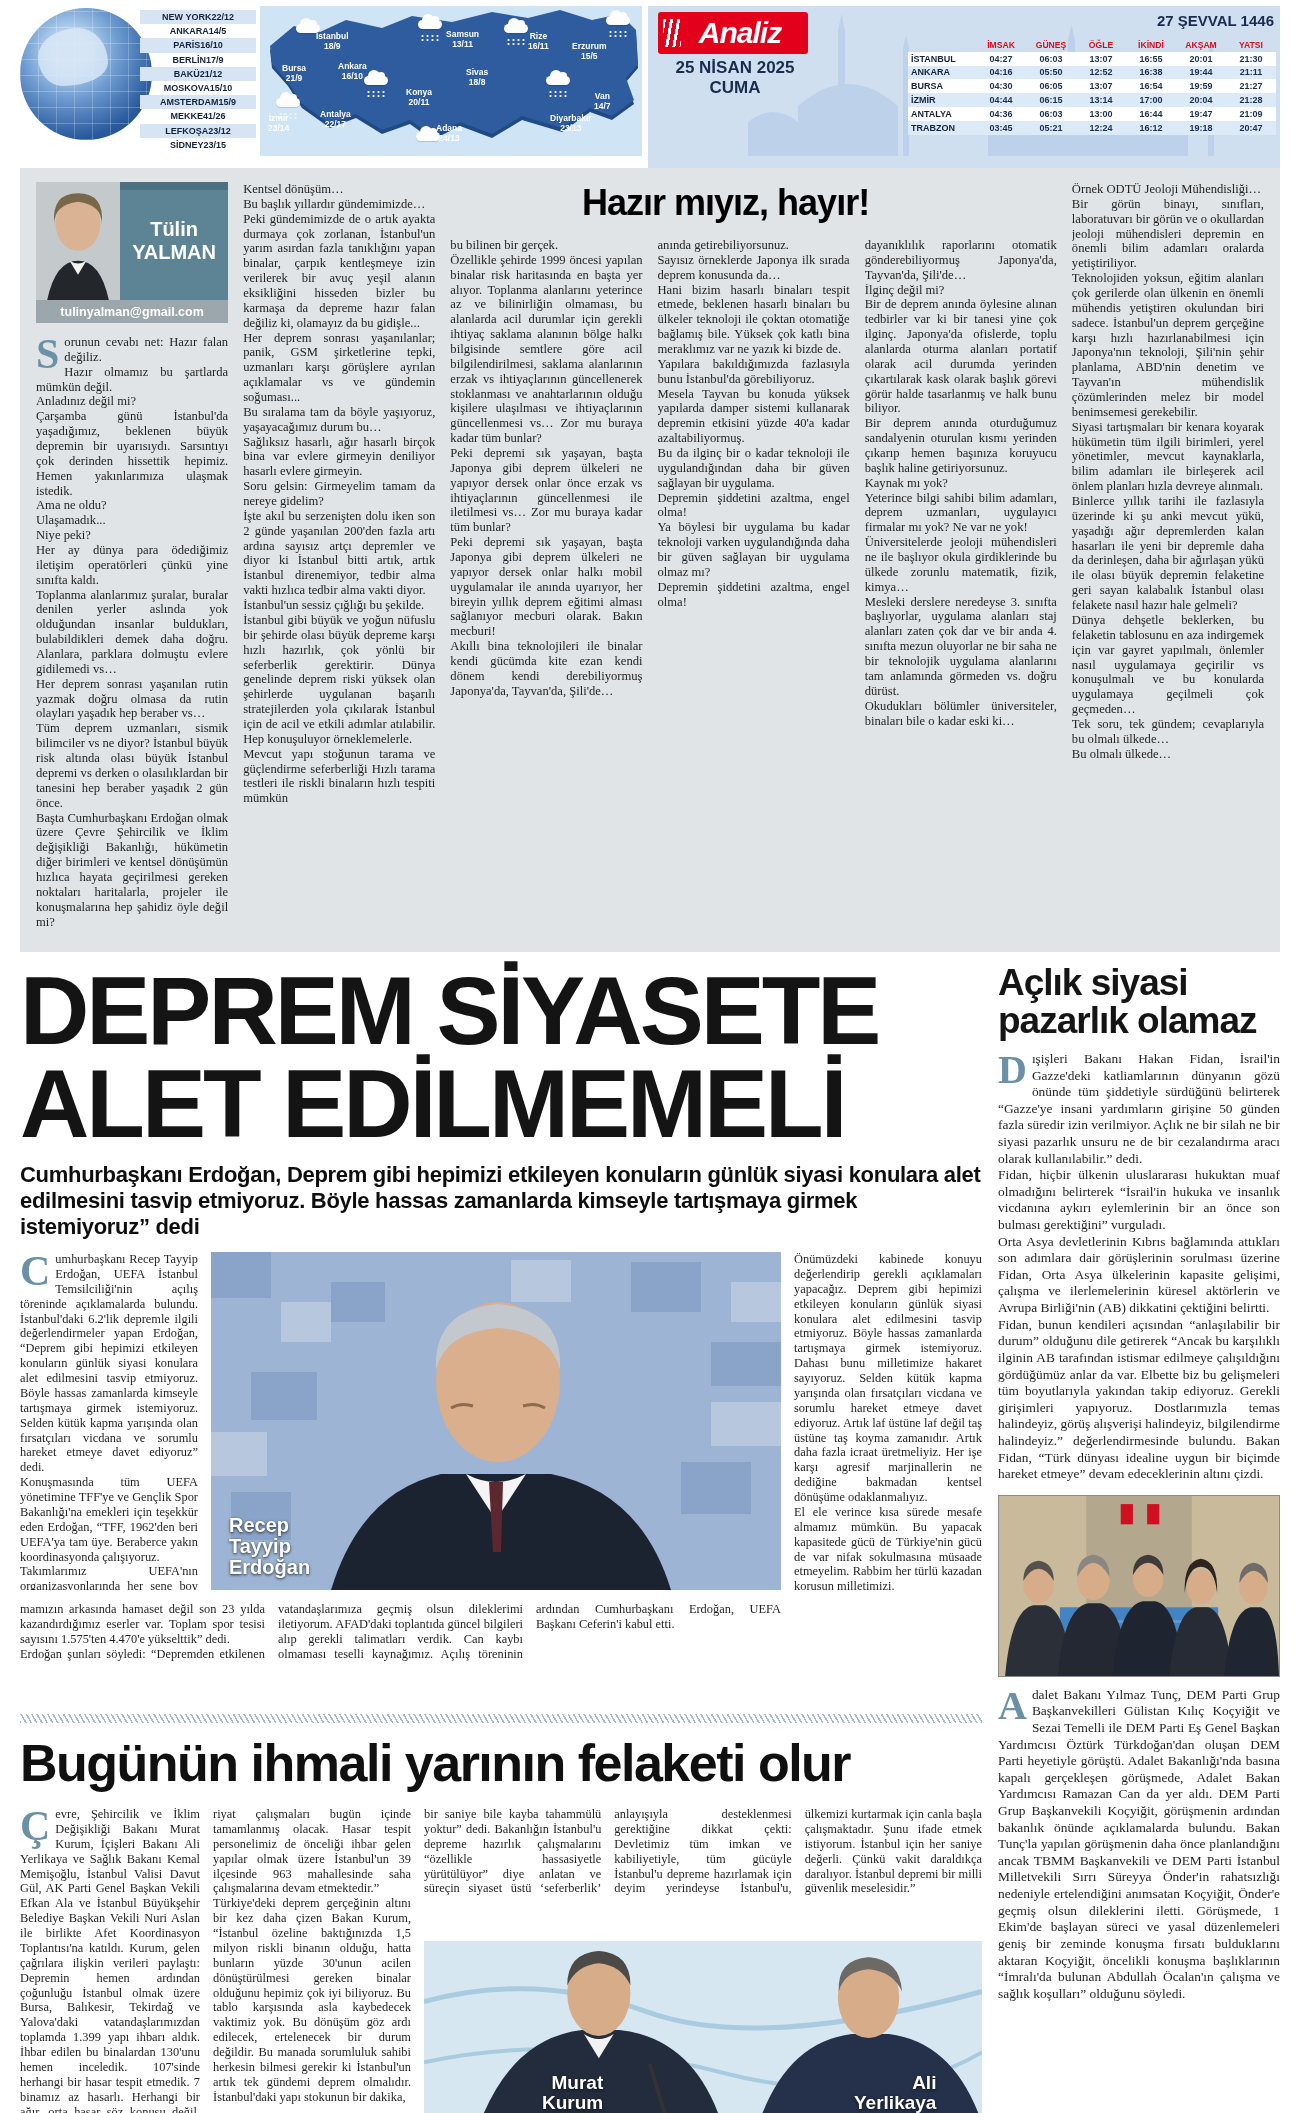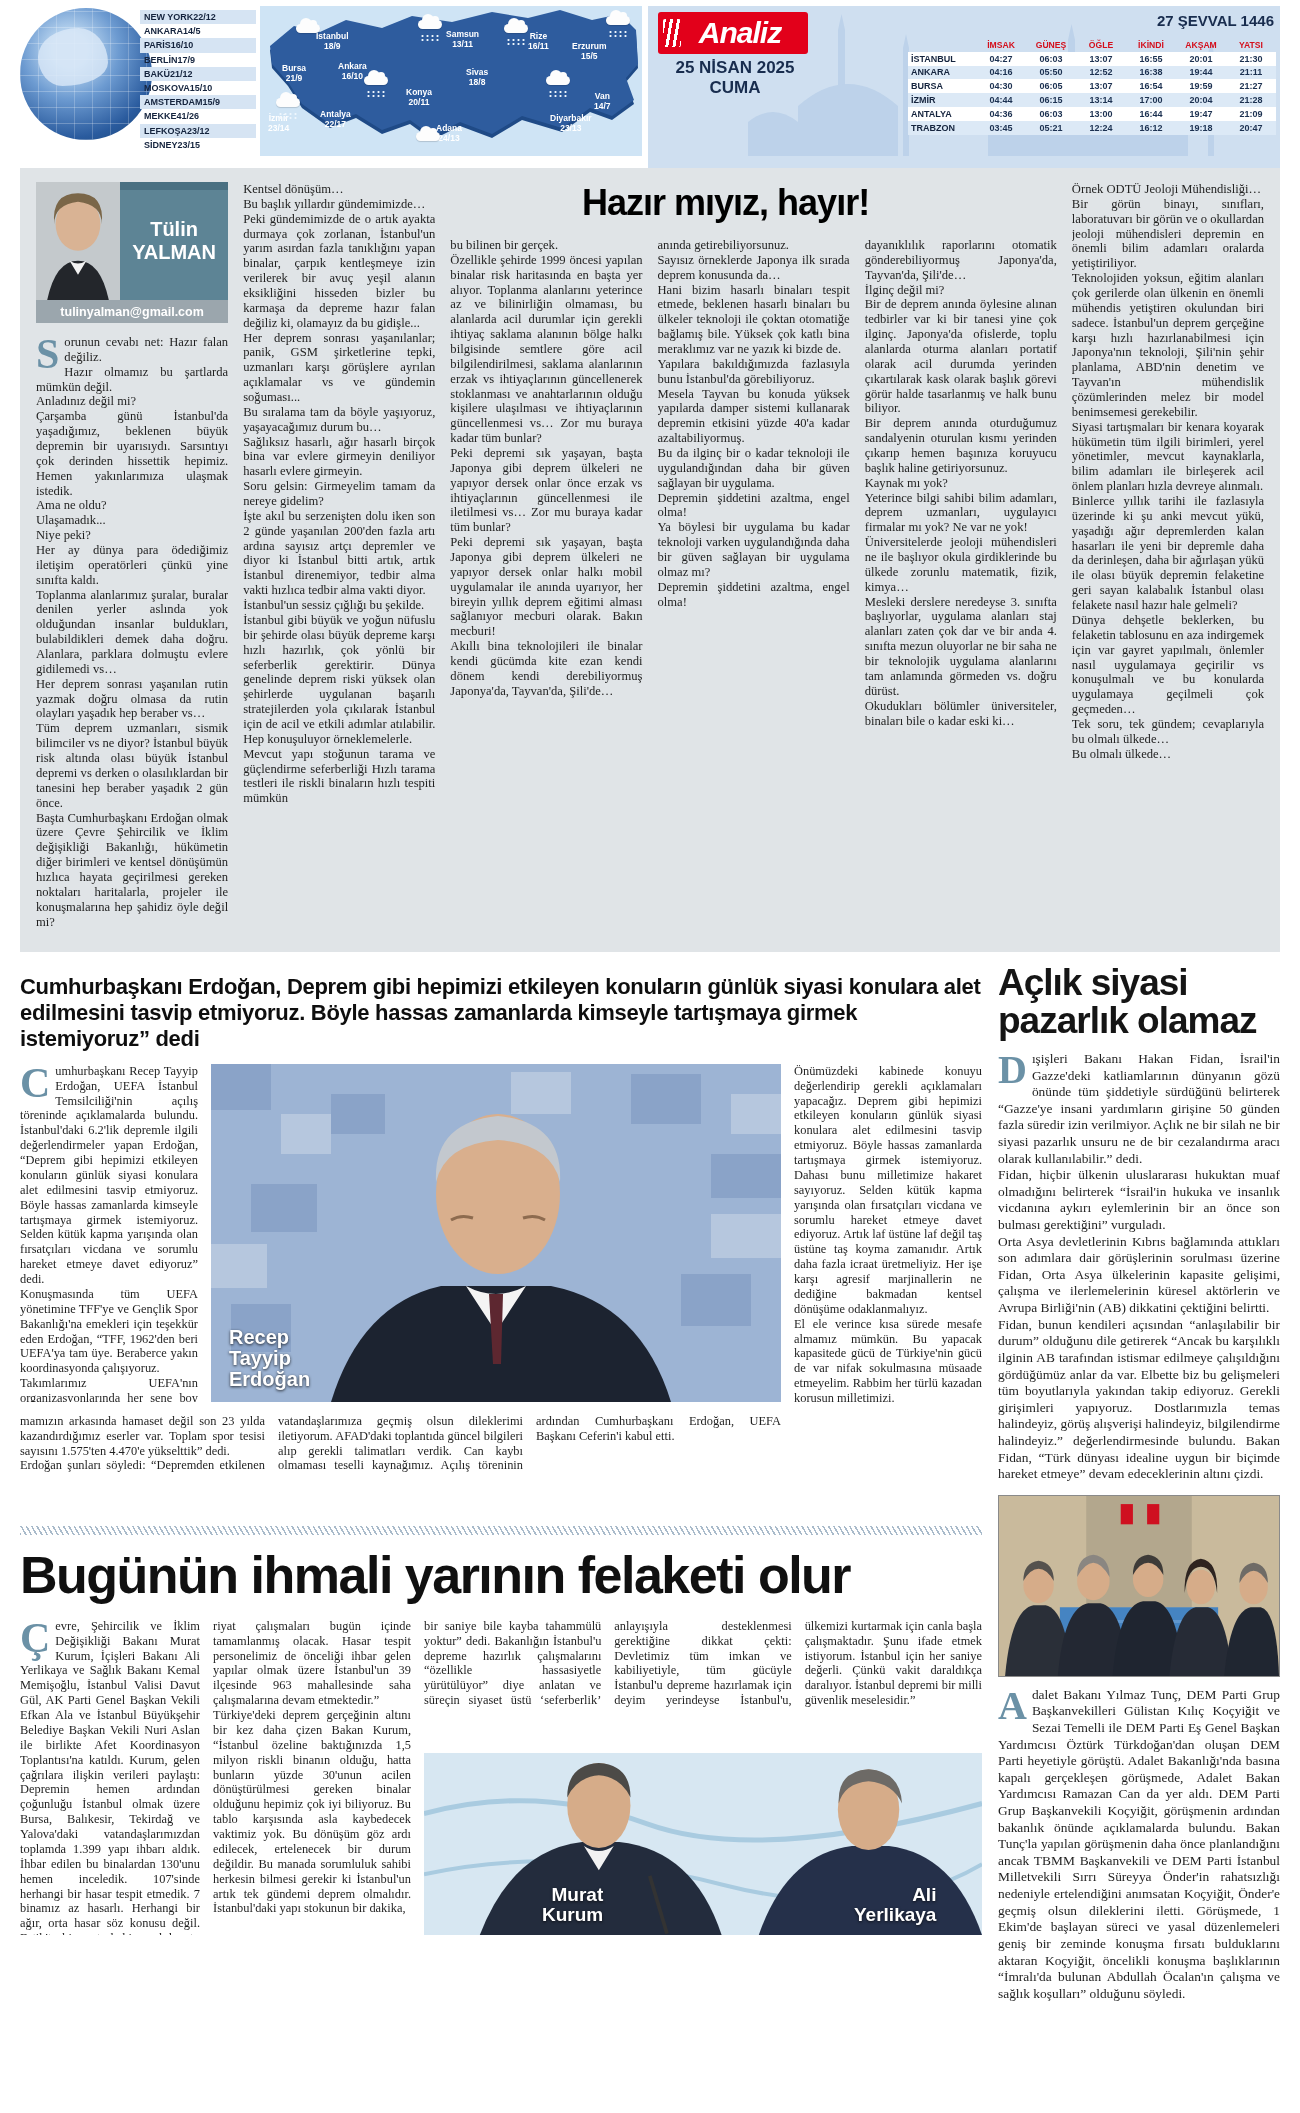--- a/index.html
+++ b/index.html
@@ -7,21 +7,21 @@
   
   .top-strip{position:relative;height:150px;margin:6px 20px 0;}
   .globe{position:absolute;left:0;top:2px;width:132px;height:132px;border-radius:50%;
     background:radial-gradient(circle at 38% 32%, #bdd8f1 0 14%, #6d9bd1 40%, #2a5b9e 72%, #17406f 100%);overflow:hidden;}
   .globe::before{content:"";position:absolute;inset:0;border-radius:50%;
     background:repeating-linear-gradient(0deg,rgba(255,255,255,.25) 0 1px,transparent 1px 16px),
                repeating-linear-gradient(90deg,rgba(255,255,255,.22) 0 1px,transparent 1px 18px);}
   .globe::after{content:"";position:absolute;left:18px;top:20px;width:70px;height:58px;background:#dbe9f7;opacity:.8;
     border-radius:58% 42% 65% 35%/50% 60% 40% 50%;}
   .world-temps{position:absolute;left:120px;top:4px;width:116px;font-family:"Liberation Sans",sans-serif;}
-  .wrow{display:flex;justify-content:flex-start;align-items:center;padding:1px 4px;height:12.2px;}
+  .wrow{display:flex;justify-content:center;align-items:center;padding:1px 4px;height:12.2px;}
   .wrow:nth-child(odd){background:#d6e4f3;}
   .wc{font-size:9px;font-weight:bold;color:#14233d;}
   .wt{font-size:9px;font-weight:bold;color:#14233d;}
   .tr-map{position:absolute;left:240px;top:0;width:382px;height:150px;background:#cfe4f5;overflow:hidden;}
   .tr-map svg{position:absolute;inset:0;}
   .mlabel{position:absolute;color:#fff;font-family:"Liberation Sans",sans-serif;font-size:8.5px;font-weight:bold;line-height:1.15;text-align:center;}
   .mlabel span{display:block;}
   .cloud{position:absolute;width:24px;height:9px;background:#fdfdfd;border-radius:9px;box-shadow:0 1px 1px rgba(0,0,0,.15);}
   .cloud::before{content:"";position:absolute;left:4px;top:-6px;width:12px;height:12px;background:#fdfdfd;border-radius:50%;}
   .cloud::after{content:"";position:absolute;left:13px;top:-4px;width:8px;height:8px;background:#fdfdfd;border-radius:50%;}
@@ -392,20 +392,22 @@
 Siyasi tartışmaları bir kenara koyarak hükümetin tüm ilgili birimleri, yerel yönetimler, mevcut kaynaklarla, bilim adamları ile birleşerek acil önlem planları hızla devreye alınmalı.
 Binlerce yıllık tarihi ile fazlasıyla üzerinde ki şu anki mevcut yükü, yaşadığı ağır depremlerden kalan hasarları ile yeni bir depremle daha da derinleşen, daha bir ağırlaşan yükü ile olası büyük depremin felaketine geri sayan kalabalık İstanbul olası felakete nasıl hazır hale gelmeli?
 Dünya dehşetle beklerken, bu felaketin tablosunu en aza indirgemek için var gayret yapılmalı, önlemler nasıl uygulamaya geçirilir vs konuşulmalı ve bu konularda uygulamaya geçilmeli çok geçmeden…
 Tek soru, tek gündem; cevaplarıyla bu olmalı ülkede…
 Bu olmalı ülkede…</div>
 </div>
 
 <div class="main-lower">
 
   <div class="left-zone">
+    <div class="mega">DEPREM SİYASETE
+ALET EDİLMEMELİ</div>
     <div class="subhead">Cumhurbaşkanı Erdoğan, Deprem gibi hepimizi etkileyen konuların günlük siyasi konulara alet edilmesini tasvip etmiyoruz. Böyle hassas zamanlarda kimseyle tartışmaya girmek istemiyoruz” dedi</div>
 
     <div class="ebody">
       <div class="ecol"><span class="dcap">C</span><span>umhurbaşkanı Recep Tayyip Erdoğan, UEFA İstanbul Temsilciliği'nin açılış töreninde açıklamalarda bulundu. İstanbul'daki 6.2'lik depremle ilgili değerlendirmeler yapan Erdoğan, “Deprem gibi hepimizi etkileyen konuların günlük siyasi konulara alet edilmesini tasvip etmiyoruz. Böyle hassas zamanlarda kimseyle tartışmaya girmek istemiyoruz. Selden kütük kapma yarışında olan fırsatçıları vicdana ve sorumlu hareket etmeye davet ediyoruz” dedi.
 Konuşmasında tüm UEFA yönetimine TFF'ye ve Gençlik Spor Bakanlığı'na emekleri için teşekkür eden Erdoğan, “TFF, 1962'den beri UEFA'ya tam üye. Beraberce yakın koordinasyonda çalışıyoruz.
 Takımlarımız UEFA'nın organizasyonlarında her sene boy gösteriyor. A Milli takımımız çeyrek final oynarken futbolseverlerin gönüllerini fethetti. Her türlü spor etkinliğinin altından kalkacak kapasiteye sahibiz Türkiye olarak. Böyle iddialı konuş-</span></div>
 
       <div class="ephoto">
         <svg viewBox="0 0 570 338" width="100%" height="100%" preserveAspectRatio="none">
           <rect width="570" height="338" fill="#9db4d4"></rect>

